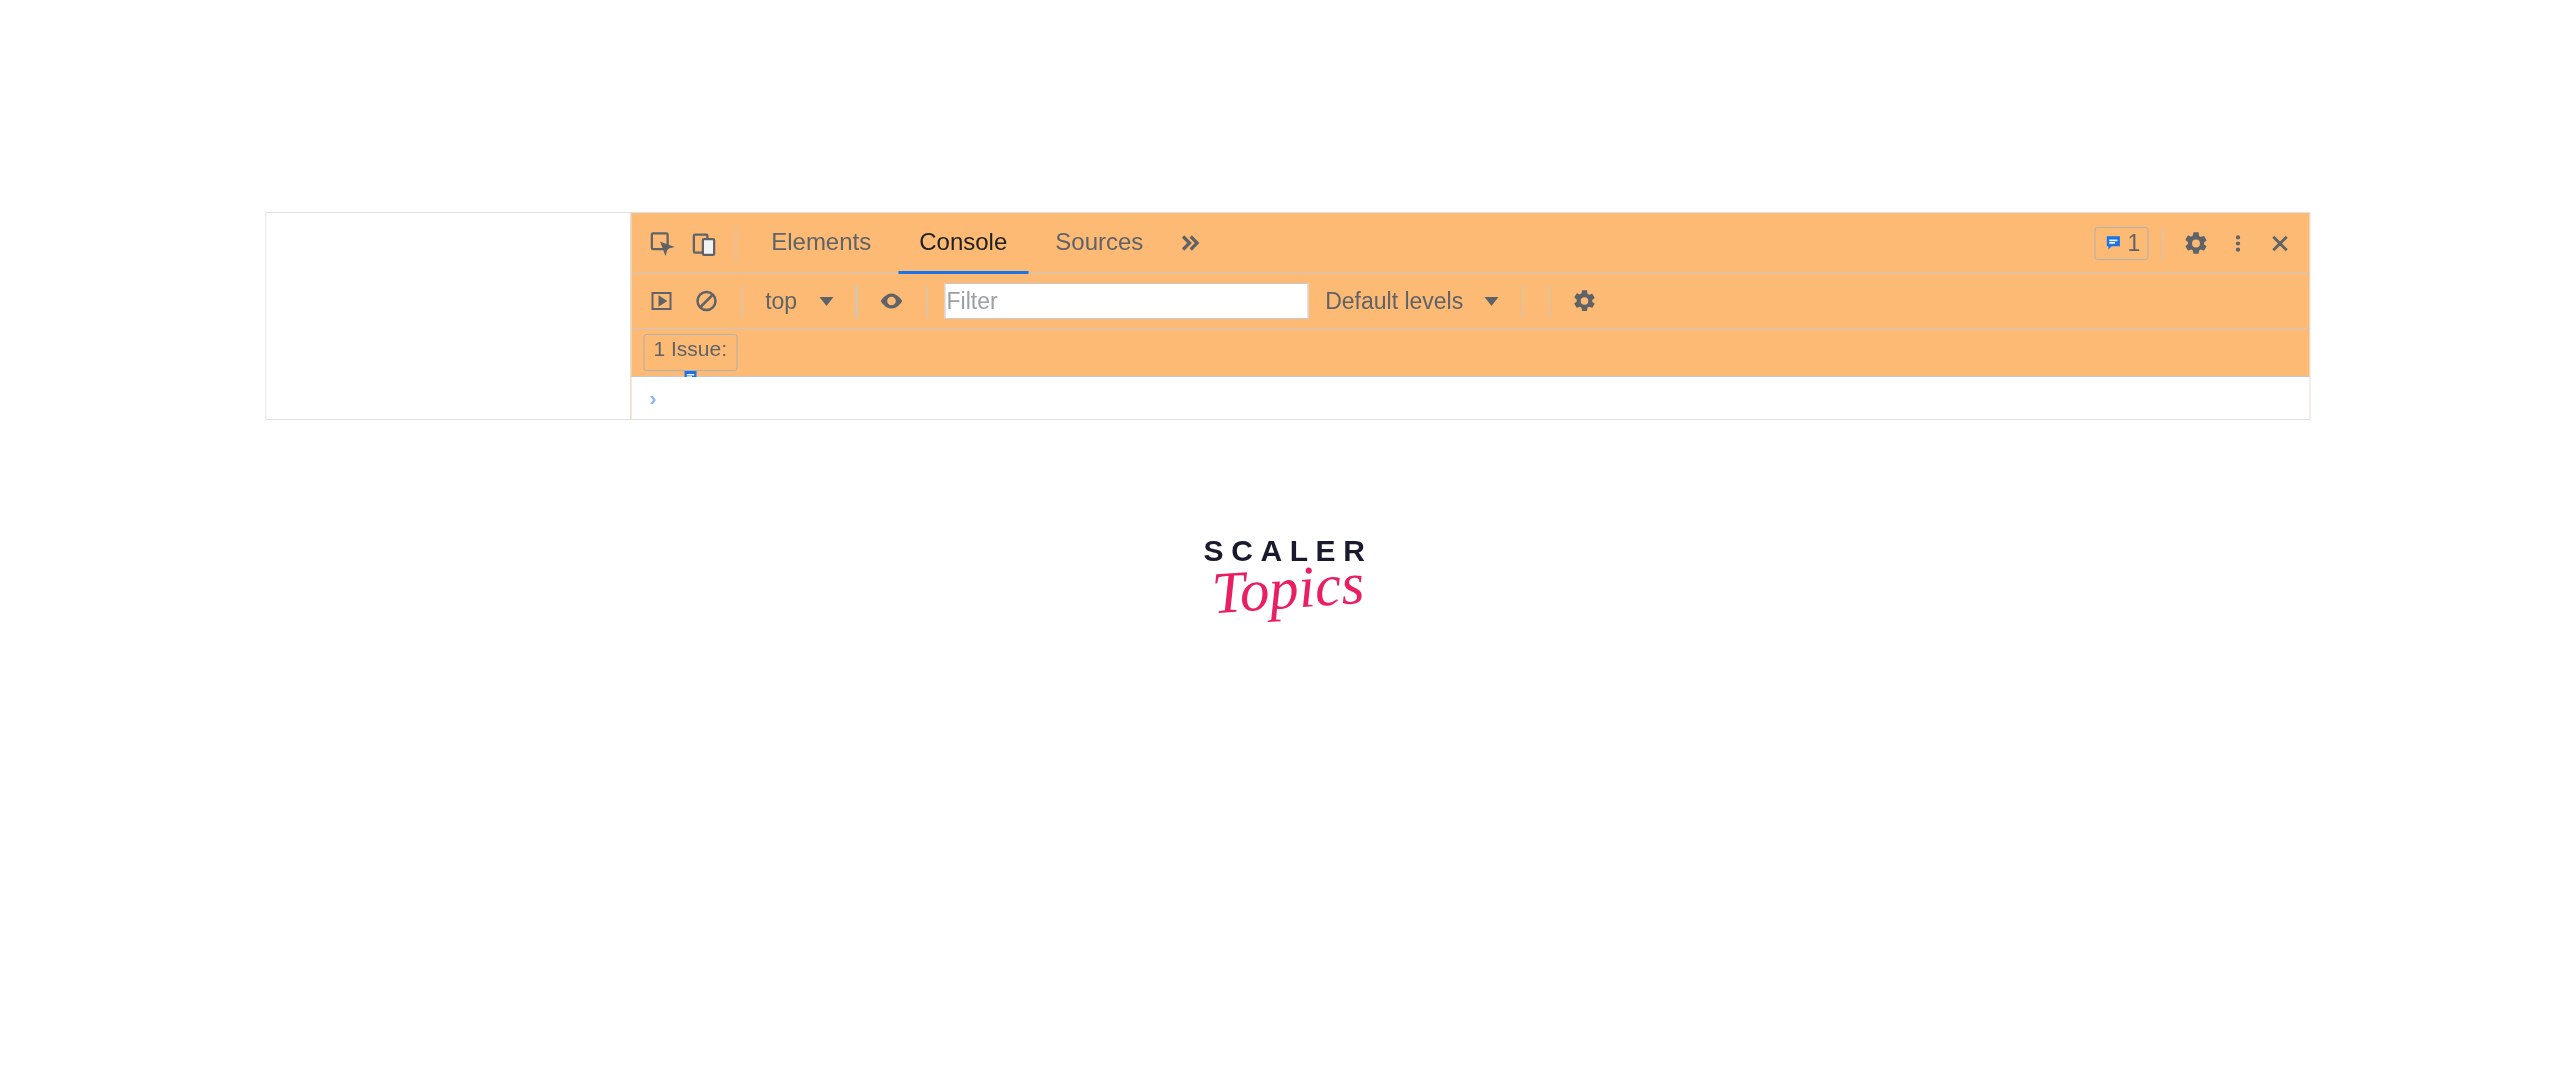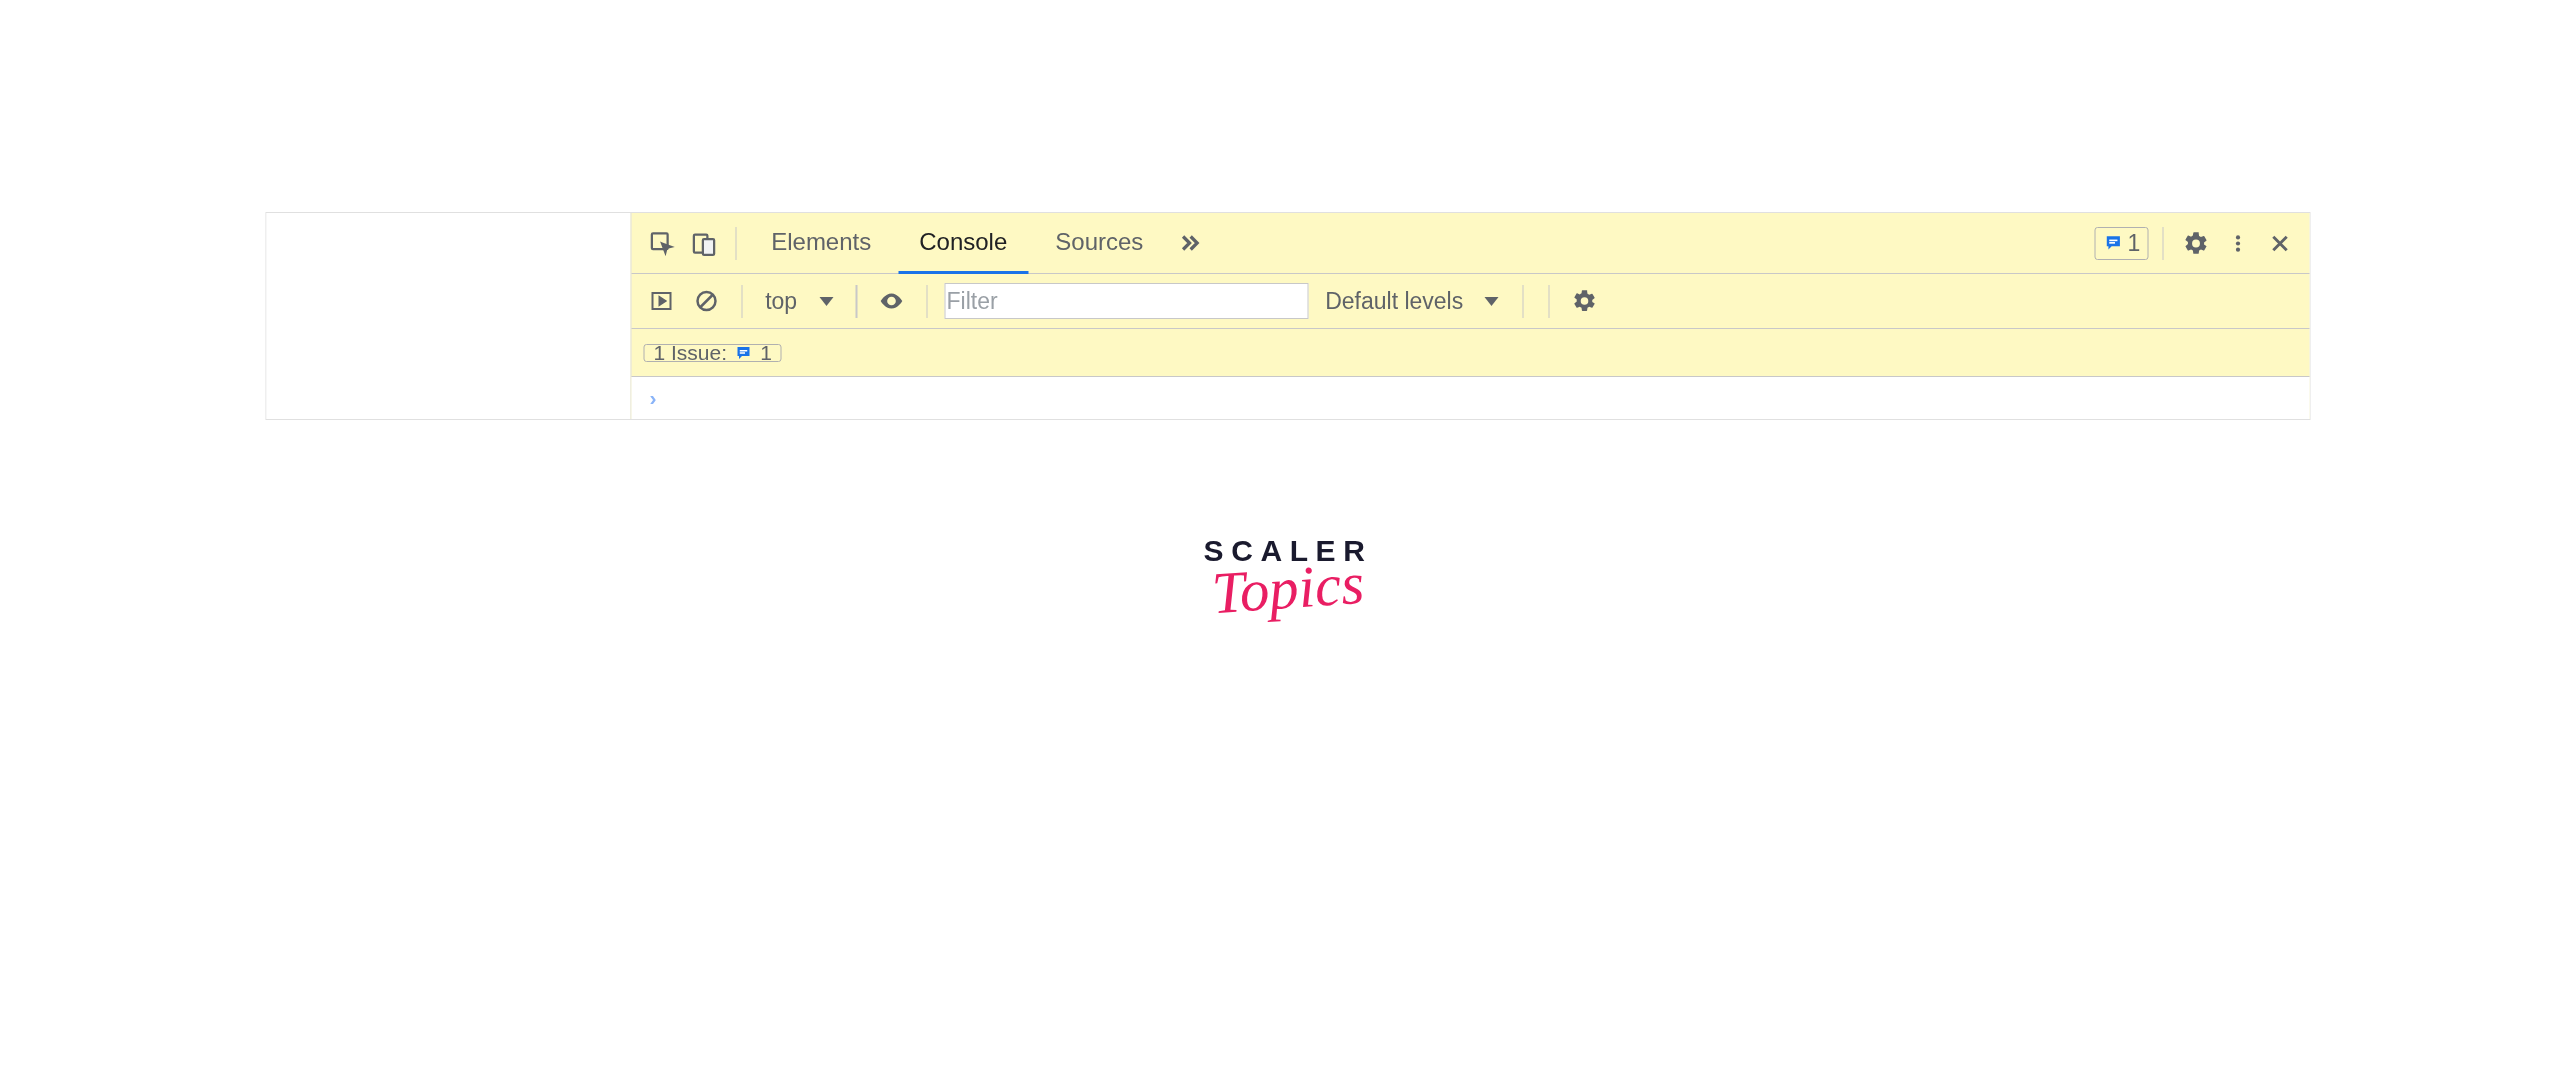--- a/index.html
+++ b/index.html
@@ -27,21 +27,21 @@
       padding: 0;
       display: flex;
     }
     .left-whitespace {
       width: 364px;
       background: #ffffff;
     }
     .devtools {
       flex: 1;
       border-left: 1.5px solid #e0e0e0;
-      background: #fef9c3;
+      background: #fdba74;
       display: flex;
       flex-direction: column;
     }
     .tabs-bar {
       display: flex;
       align-items: center;
       height: 61px;
       border-bottom: 1.5px solid #c8c8c8;
       padding: 0 12px;
       gap: 6px;
@@ -140,23 +140,24 @@
       border-bottom: 1.5px solid #c8c8c8;
       padding: 0 12px;
     }
     .issues-chip {
       display: flex;
       align-items: center;
       gap: 7.6px;
       border: 1.5px solid #b0b0b0;
       border-radius: 3px;
       padding: 1.5px 9px;
-      height: 18px;
+      height: 37px;
       font-size: 21px;
       color: #5f6368;
+      flex-direction: column;
     }
     .issues-chip .msg-icon {
       color: #1a73e8;
     }
     .console-body {
       background: #ffffff;
       flex: 1;
     }
     .log-row {
       display: flex;

